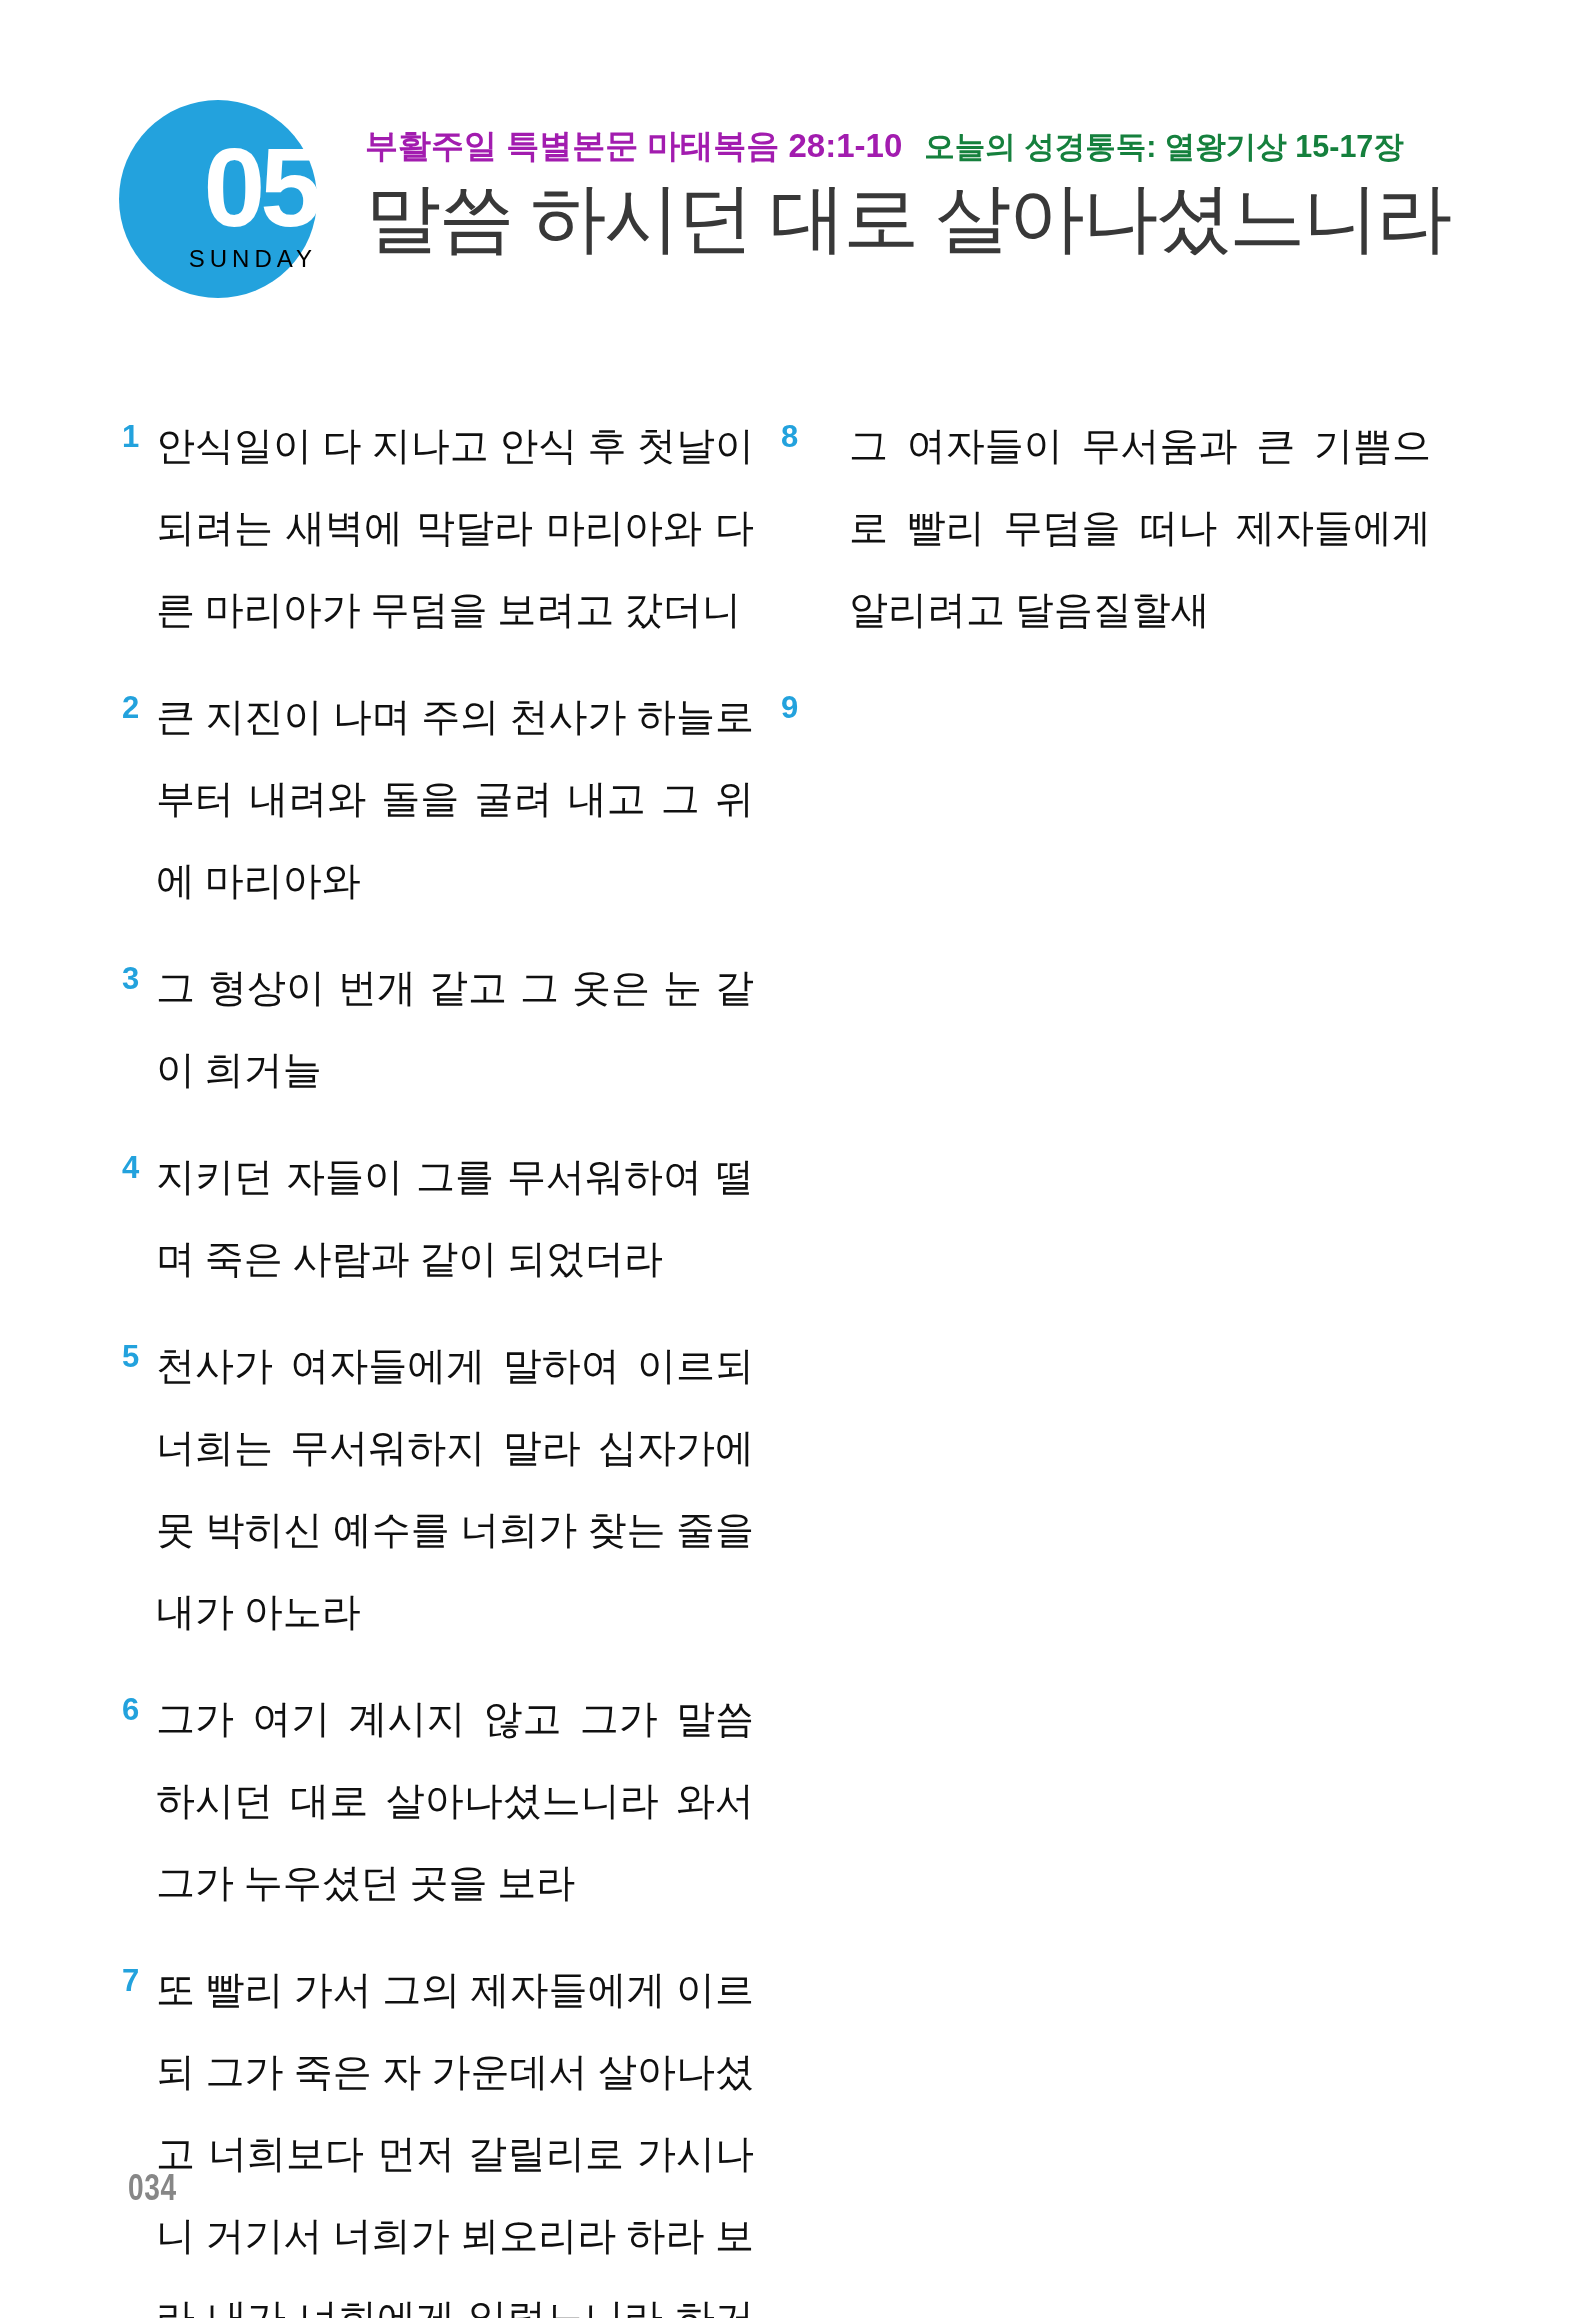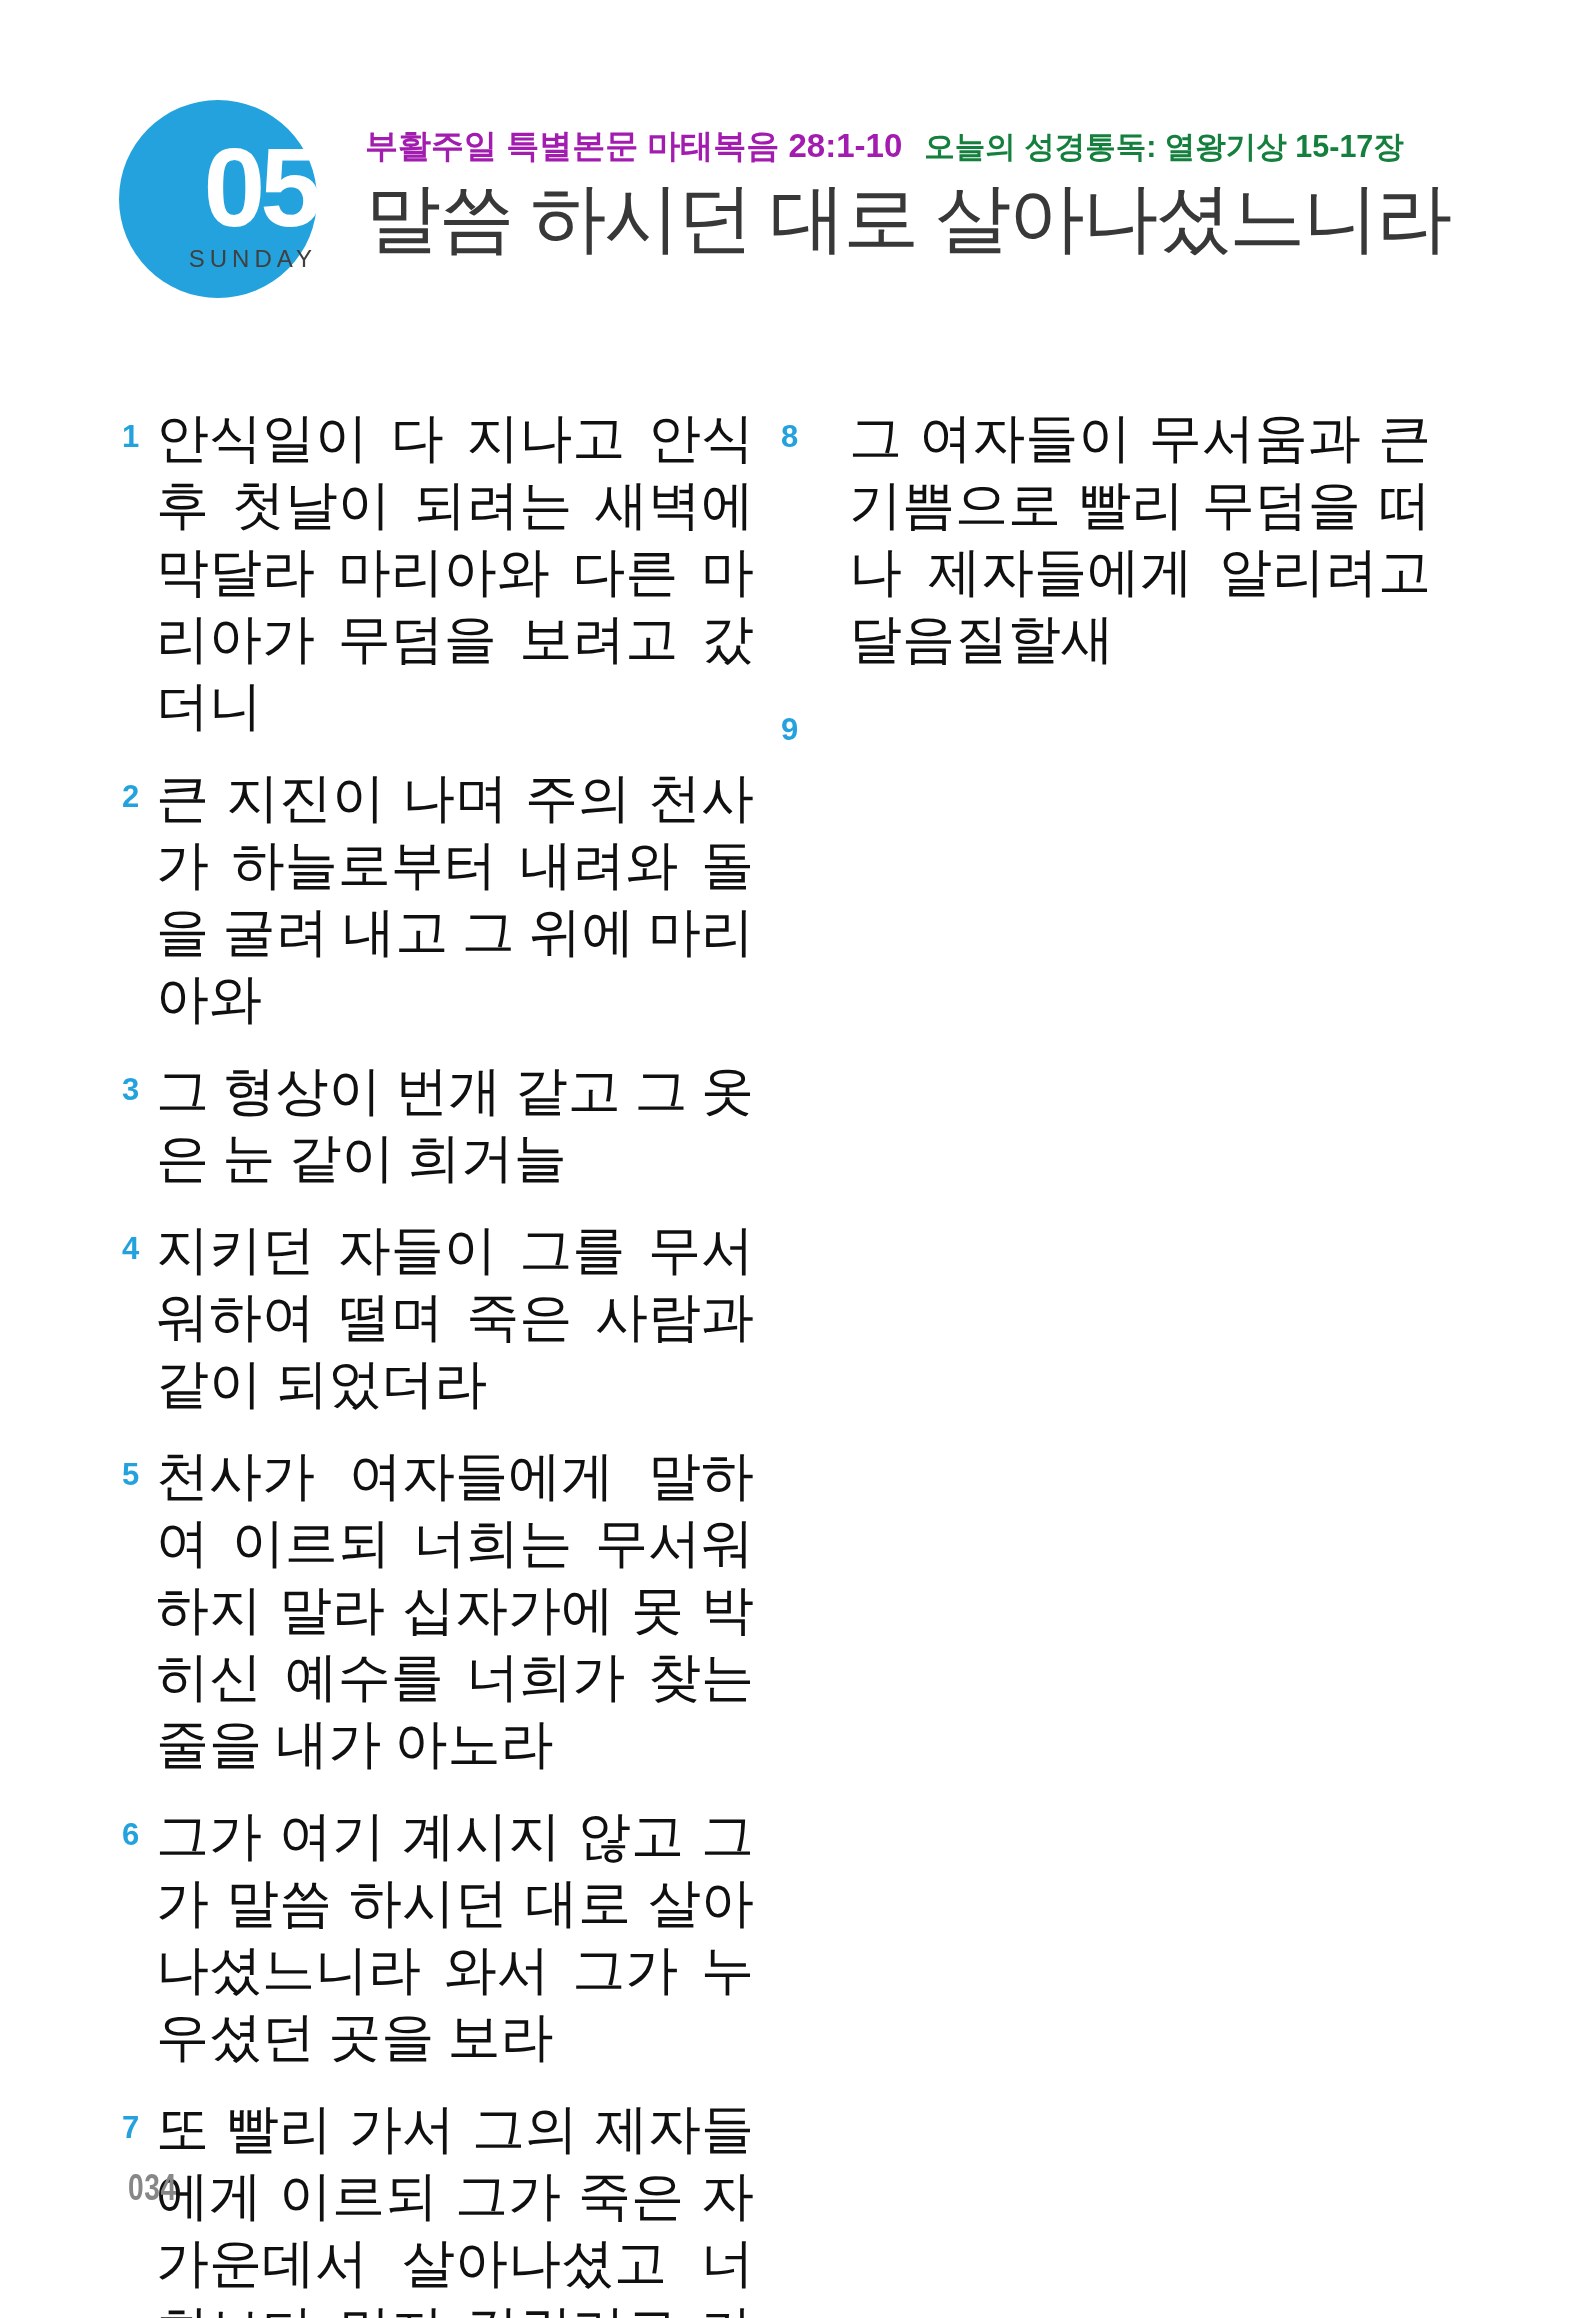--- a/index.html
+++ b/index.html
@@ -20,21 +20,21 @@
   .day-num {
     margin-top:33px;
     font-family:"Liberation Sans","DejaVu Sans",sans-serif;
     font-weight:bold; font-size:111px; line-height:1;
     letter-spacing:-5px; color:#ffffff;
   }
   .day-label {
     margin-top:3.3px;
     font-family:"Liberation Sans","DejaVu Sans",sans-serif;
     font-size:24px; line-height:1; letter-spacing:5px;
-    color:#404040;
+    color:#000000;
   }
 
   
   .header-text { position:absolute; left:365px; top:125px; width:1169px; }
   .scripture-line {
     font-family:"Liberation Sans","DejaVu Sans",sans-serif;
     font-weight:bold; font-size:33px; line-height:1.25;
     white-space:nowrap;
   }
   .scripture-ref { color:#a21caf; }
@@ -58,21 +58,21 @@
   .col-left  .verse { padding-left:34px; }
   .col-right .verse { padding-left:68px; }
   .vnum {
     position:absolute; left:0; top:0;
     font-family:"Liberation Sans","DejaVu Sans",sans-serif;
     font-weight:bold; font-size:31px; line-height:63px;
     color:#23a2dd;
   }
   .vtext {
     display:block;
-    font-size:53px; line-height:67px;
+    font-size:39px; line-height:82px;
     color:#101010;
     text-align:justify; text-align-last:left;
     word-break:break-all;
   }
 
   
   .page-number {
     position:absolute; left:128px; top:2170px;
     font-family:"Liberation Sans","DejaVu Sans",sans-serif;
     font-weight:bold; font-size:36px; line-height:1;

